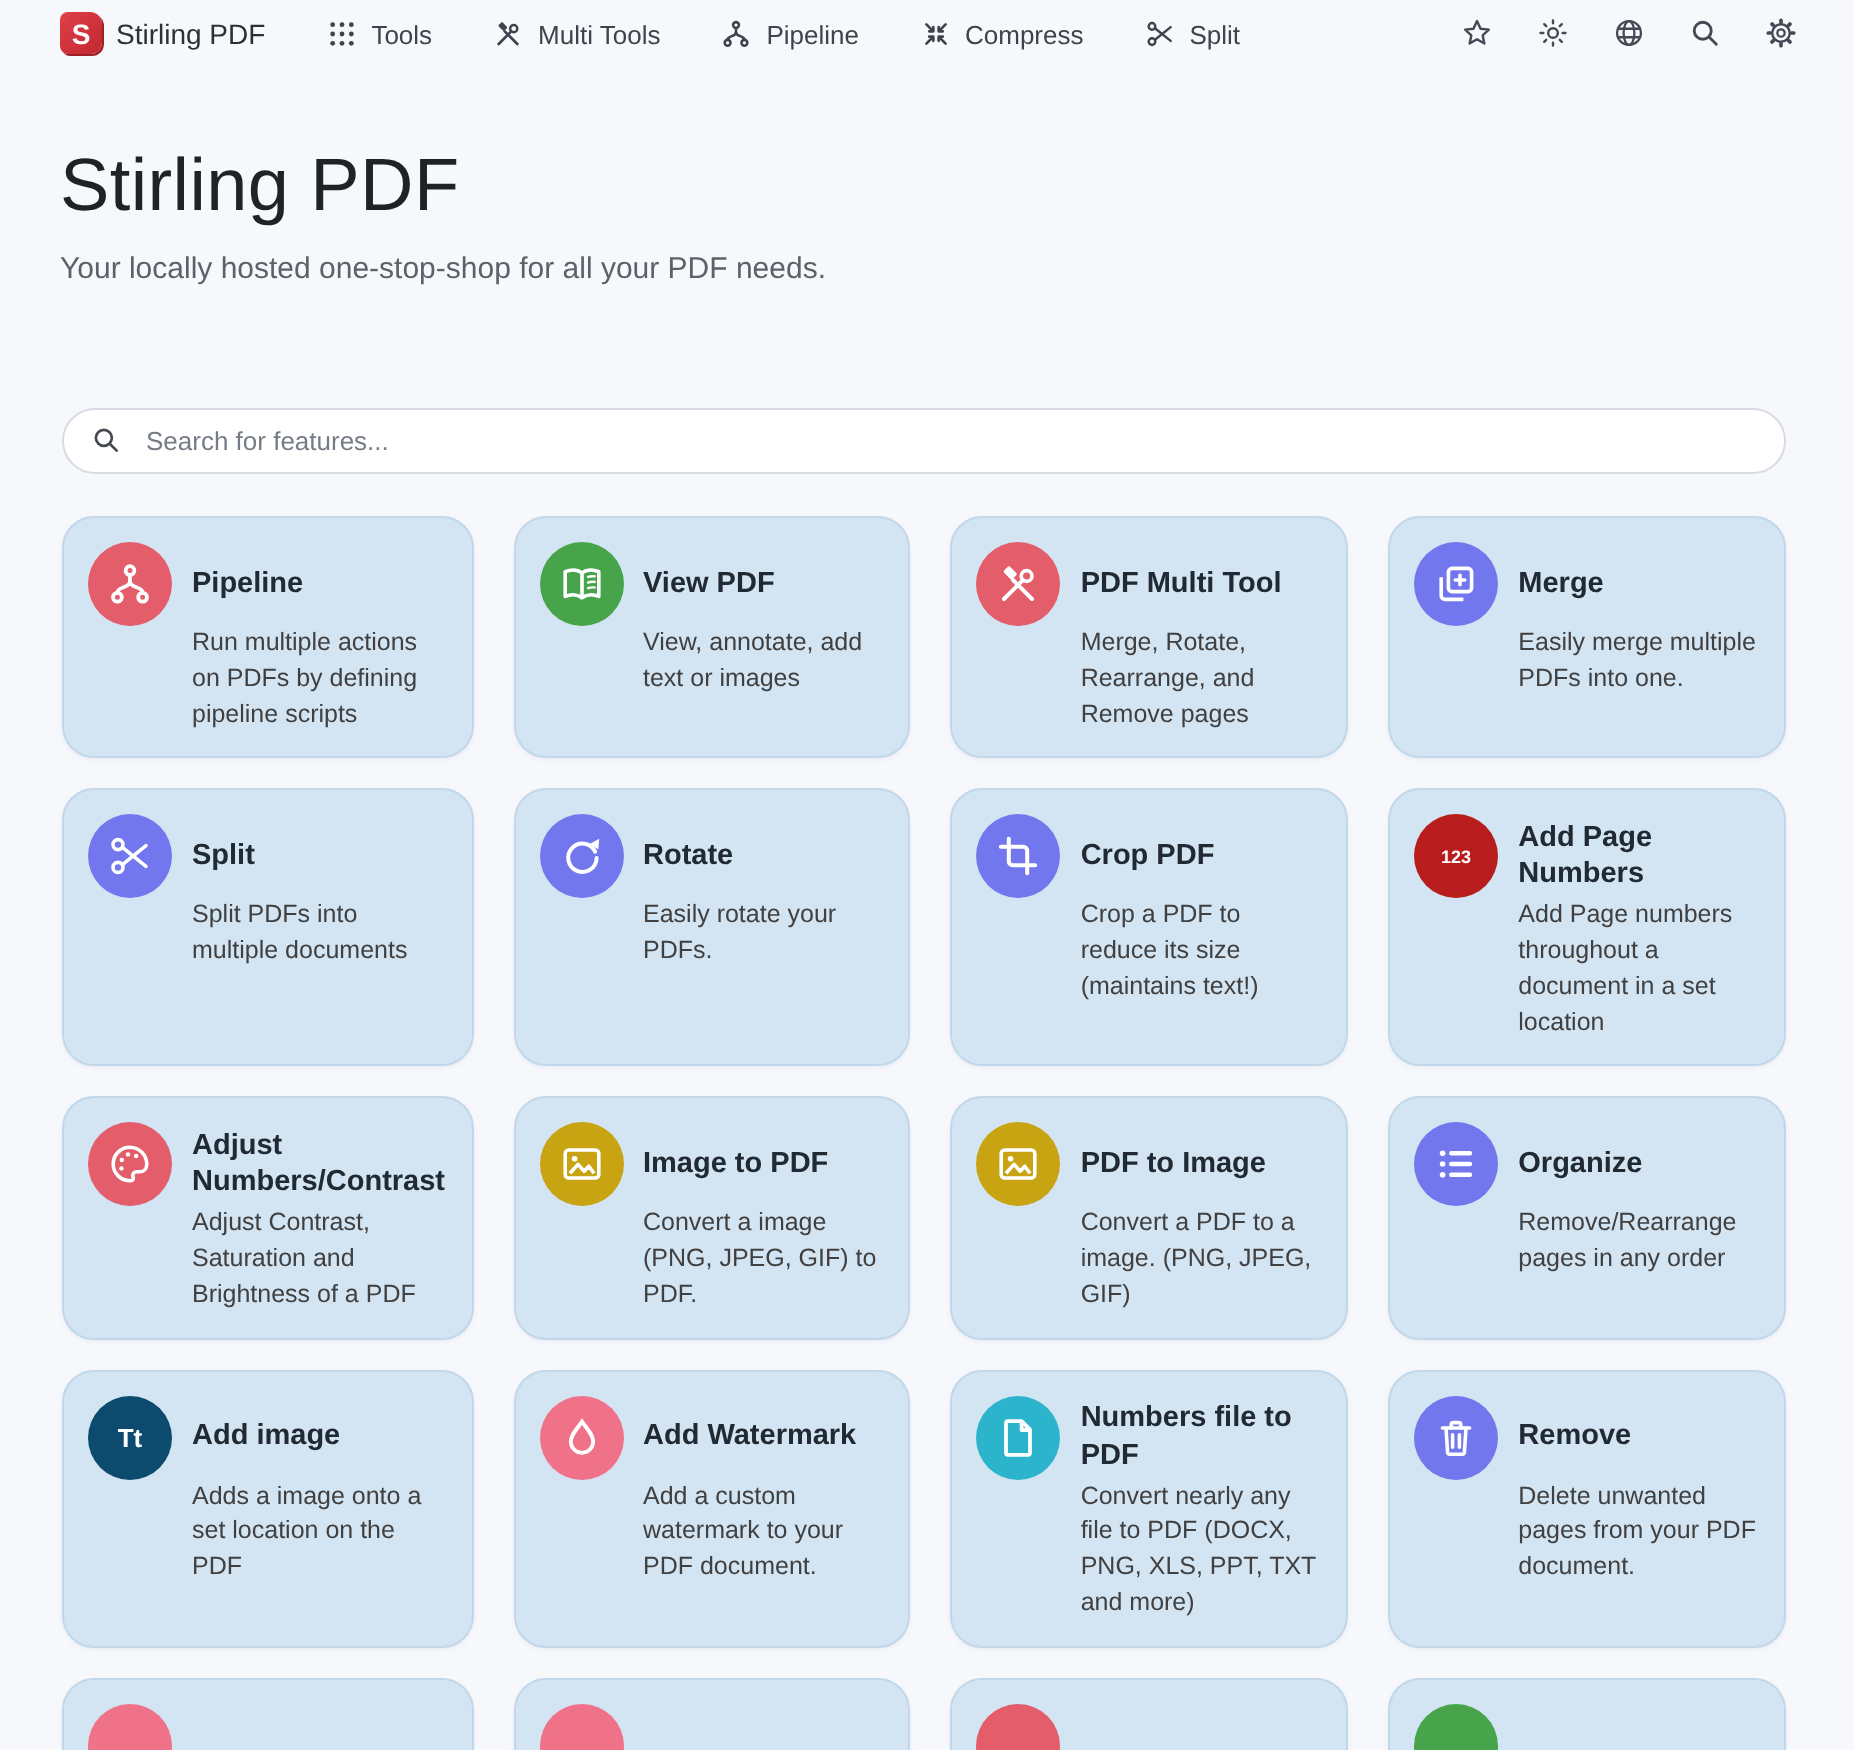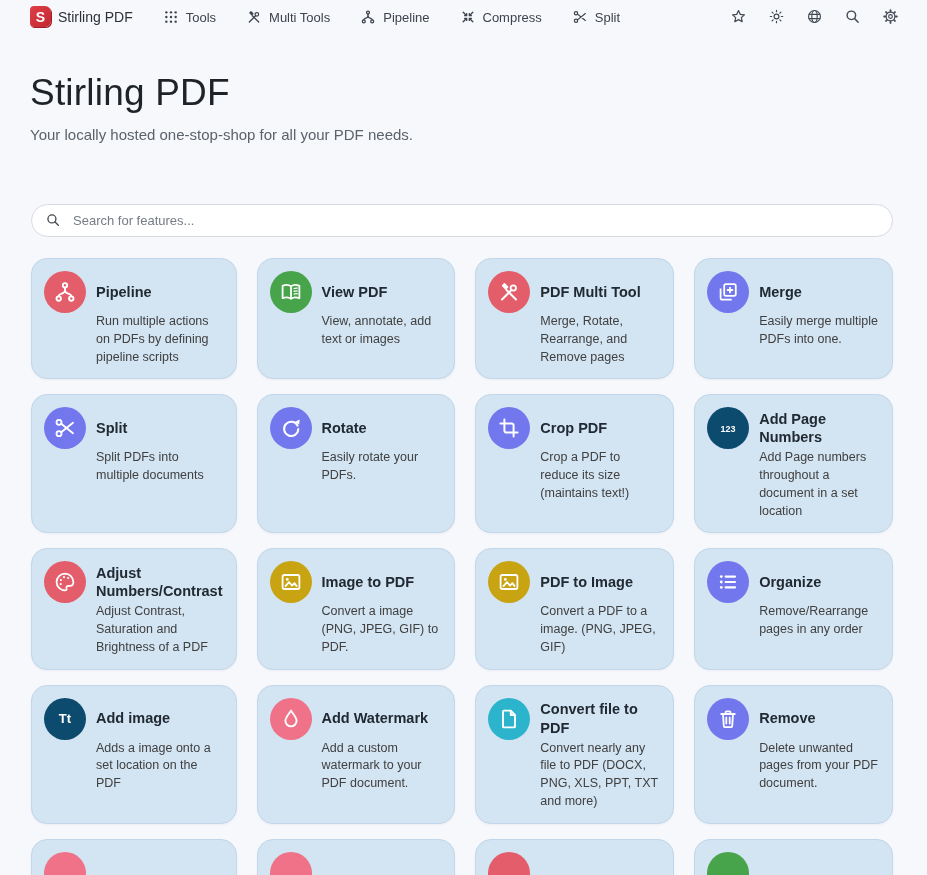--- a/index.html
+++ b/index.html
@@ -336,21 +336,21 @@
       </span>
     <div class="tool-text">
       <div class="tool-title-box">
           <span class="tool-title">Crop PDF</span>
         </div>
       <div class="tool-desc">Crop a PDF to reduce its size (maintains text!)</div>
     </div>
   </div>
 
   <div class="tool-card">
-    <span class="tool-icon" style="background: #0c4a6e;">
+    <span class="tool-icon" style="background: #b91c1c;">
         <svg viewBox="0 0 24 24">
           <text x="12" y="15.6" text-anchor="middle" font-size="9" font-weight="bold" fill="currentColor" font-family="Liberation Sans, sans-serif">123</text>
         </svg>
       </span>
     <div class="tool-text">
       <div class="tool-title-box">
           <span class="tool-title">Add Page Numbers</span>
         </div>
       <div class="tool-desc">Add Page numbers throughout a document in a set location</div>
     </div>
@@ -453,21 +453,21 @@
 
   <div class="tool-card">
     <span class="tool-icon" style="background: rgb(44, 180, 205);">
         <svg viewBox="0 0 24 24" fill="none" stroke="currentColor" stroke-width="1.9" stroke-linejoin="round">
           <path d="M7 3.6h6.8l4.2 4.2v11.6a1 1 0 0 1-1 1H7a1 1 0 0 1-1-1V4.6a1 1 0 0 1 1-1z"></path>
           <path d="M13.8 3.8v4.2H18"></path>
         </svg>
       </span>
     <div class="tool-text">
       <div class="tool-title-box">
-          <span class="tool-title">Convert file to PDF</span>
+          <span class="tool-title">Numbers file to PDF</span>
         </div>
       <div class="tool-desc">Convert nearly any file to PDF (DOCX, PNG, XLS, PPT, TXT and more)</div>
     </div>
   </div>
 
   <div class="tool-card">
     <span class="tool-icon" style="background: rgb(114, 119, 238);">
         <svg viewBox="0 0 24 24" fill="none" stroke="currentColor" stroke-width="1.8" stroke-linecap="round" stroke-linejoin="round">
           <path d="M5.2 7h13.6"></path>
           <path d="M9.6 7V5.3a1 1 0 0 1 1-1h2.8a1 1 0 0 1 1 1V7"></path>

